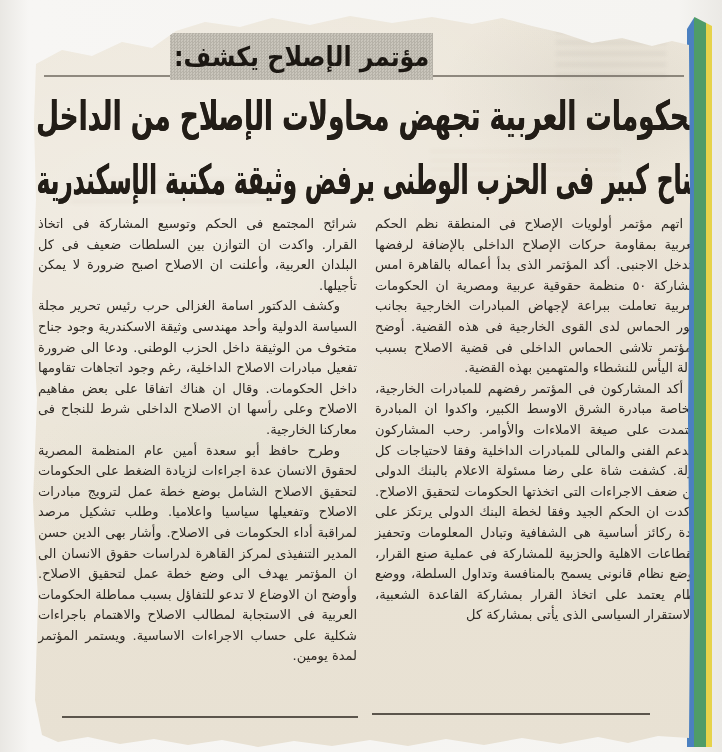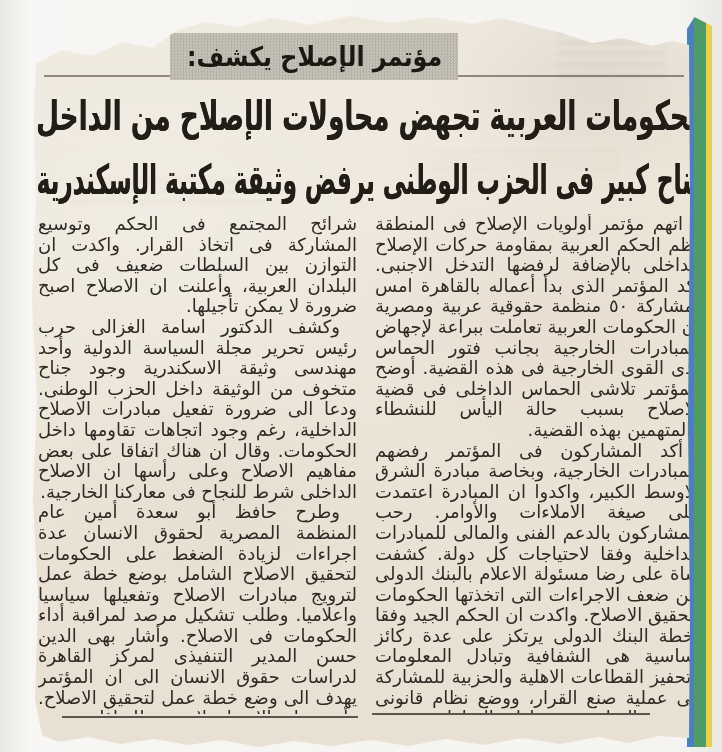--- a/index.html
+++ b/index.html
@@ -40,23 +40,23 @@
       35px 700px,38px 600px,33px 500px,37px 400px,32px 300px,36px 200px,34px 120px);
   }
   .rule-h{position:absolute;height:1.5px;background:#5b554c;}
   .rule-v{position:absolute;width:1.5px;background:#5b554c;}
   .top-rule{left:44px;width:640px;top:75px;opacity:.65;}
   .left-rule{left:30px;top:75px;height:643px;opacity:.7;}
   .bottom-rule-left{left:62px;width:296px;top:716px;}
   .bottom-rule-right{left:372px;width:278px;top:713px;}
 
   .kicker{
-    position:absolute;left:170px;top:33px;width:288px;height:47px;
+    position:absolute;left:170px;top:33px;width:263px;height:47px;
     background:repeating-conic-gradient(#b6b2a8 0% 25%,#c9c5bb 0% 50%) 0 0/3px 3px;
-    display:flex;justify-content:flex-end;align-items:center;
+    display:flex;justify-content:center;align-items:center;
     direction:rtl;
   }
   .kicker span{
     display:inline-block;white-space:nowrap;
     font-weight:bold;font-size:27px;color:#1b1712;
     transform-origin:center;letter-spacing:-1px;
   }
   .headline{
     position:absolute;left:32px;width:680px;height:60px;
     display:flex;justify-content:center;align-items:center;
@@ -67,21 +67,21 @@
   .headline span{
     display:inline-block;white-space:nowrap;
     font-weight:bold;font-size:41px;color:#221d17;
     transform-origin:center;letter-spacing:-1px;
     text-shadow:0.4px 0 0 #221d17;
   }
   .body-cols{
     position:absolute;left:38px;top:214px;width:662px;height:500px;
     display:flex;direction:rtl;gap:18px;overflow:hidden;
   }
-  .col{direction:rtl;color:#2f2a24;font-size:18px;line-height:20.6px;}
+  .col{direction:rtl;color:#2f2a24;font-size:13px;line-height:20.6px;}
   .col.first{width:325px;}
   .col.second{width:319px;}
   .col p{margin:0;text-align:justify;}
   .col p.indent{text-indent:17px;}
   .ghost{position:absolute;pointer-events:none;filter:blur(2px);}
   .g1{left:556px;top:30px;width:110px;height:50px;
       background:repeating-linear-gradient(180deg,rgba(90,85,75,0.18) 0 3px,transparent 3px 11px);opacity:.5;}
   .g2{left:70px;top:180px;width:200px;height:26px;
       background:repeating-linear-gradient(180deg,rgba(120,90,80,0.12) 0 3px,transparent 3px 10px);opacity:.5;}
   .g3{left:430px;top:150px;width:190px;height:40px;

